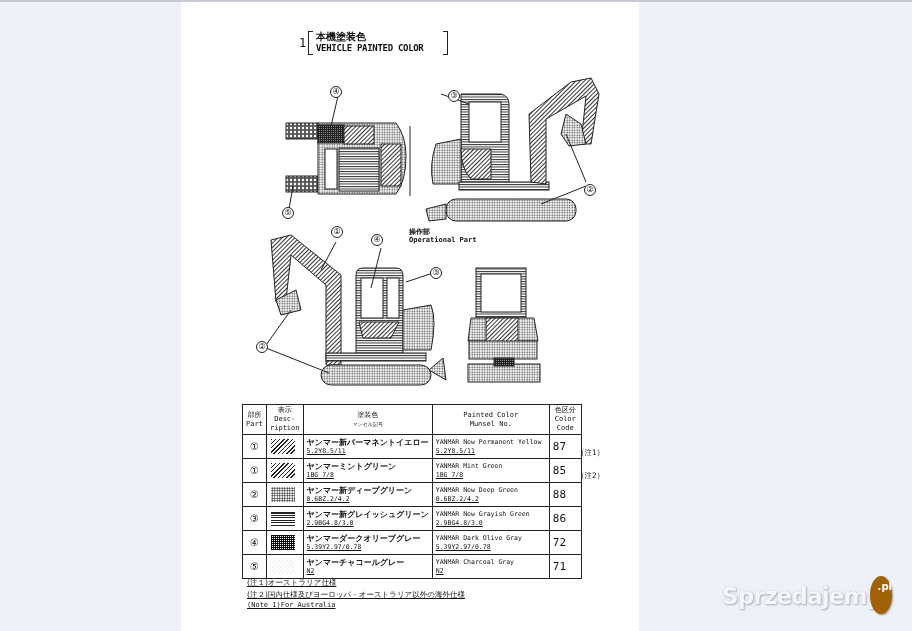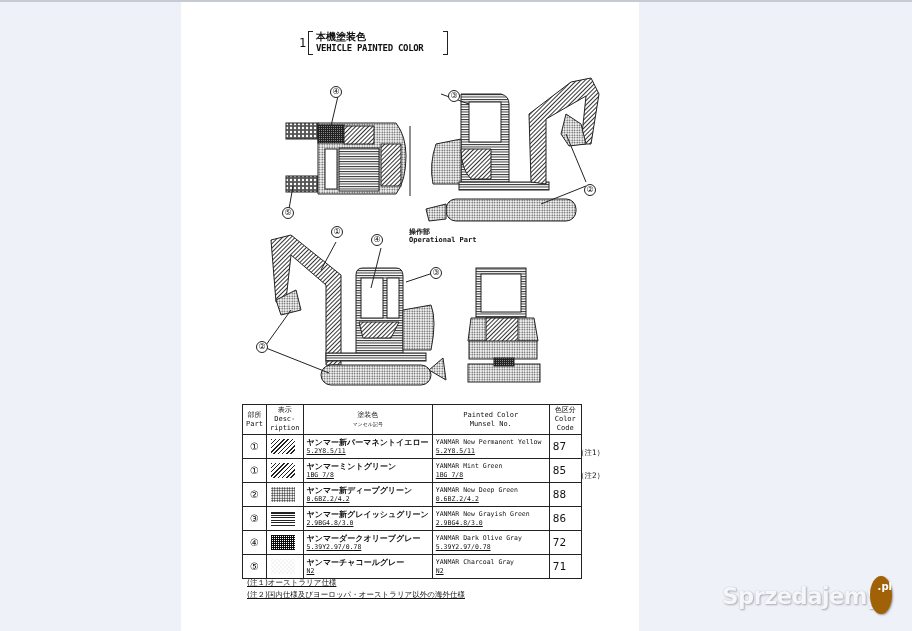--- a/index.html
+++ b/index.html
@@ -297,17 +297,18 @@
         <td class="code">71</td>
       </tr>
     </tbody>
   </table>
   <span class="side-note" style="left:396px;top:446px">（注1）</span>
   <span class="side-note" style="left:396px;top:469px">（注2）</span>
 
   <div class="notes">
     <div>(注１)オーストラリア仕様</div>
     <div>(注２)国内仕様及びヨーロッパ・オーストラリア以外の海外仕様</div>
+    <div class="en">(Note 1)For Australia</div>
   </div>
 </div>
 
 <div class="watermark">Sprzedajemy</div>
 <div class="wm-badge">.pl</div>
 
 </body></html>

